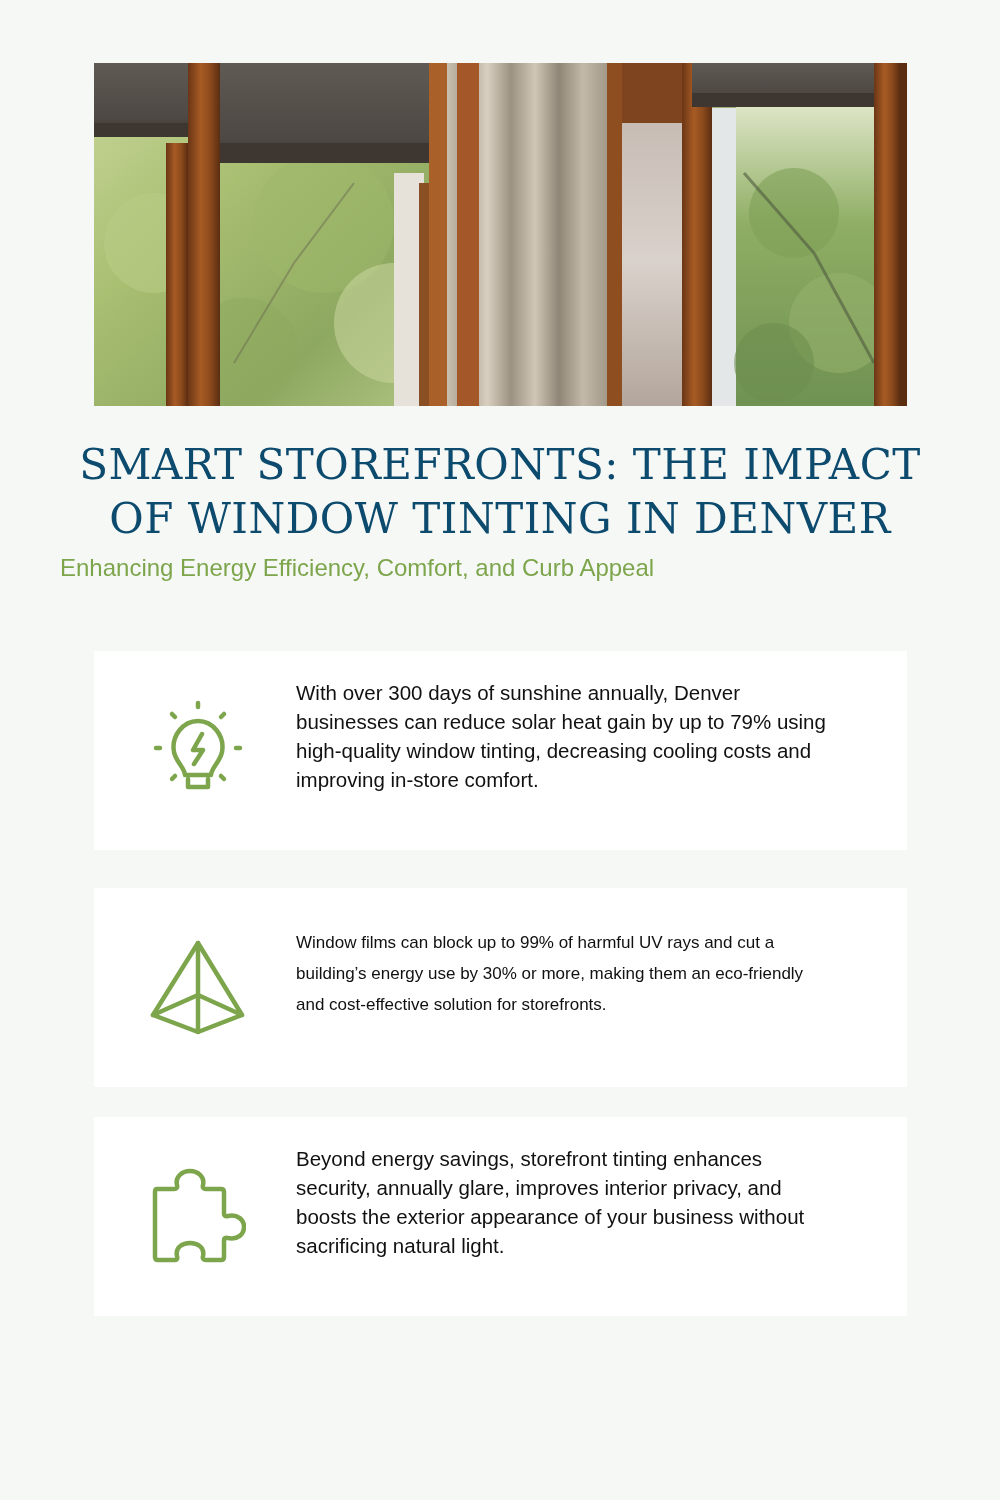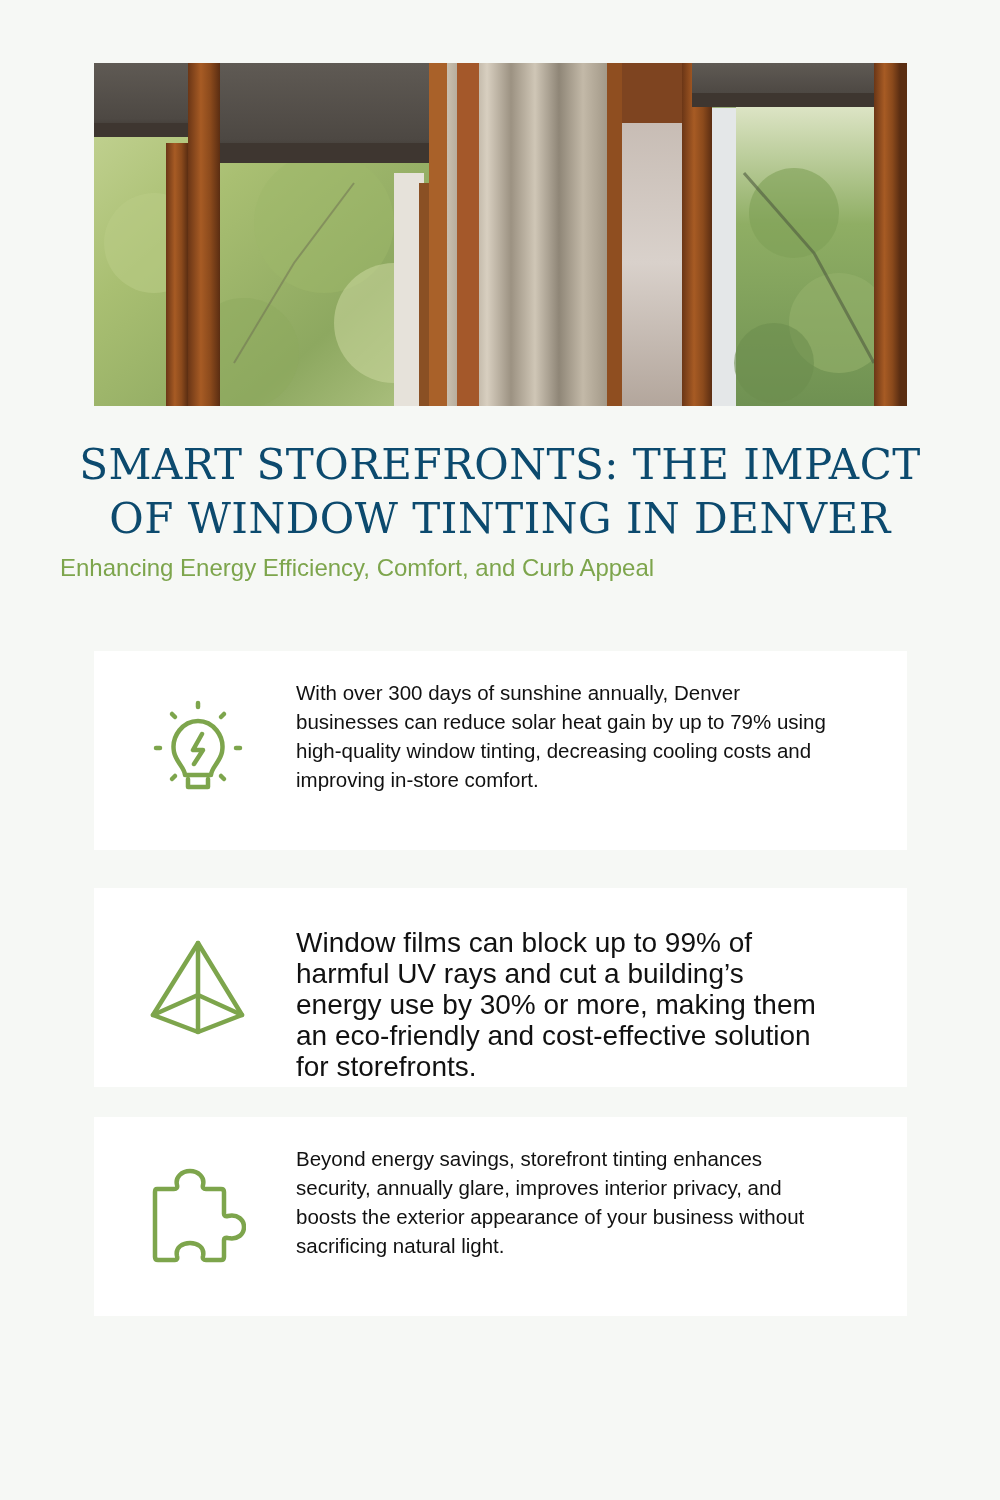--- a/index.html
+++ b/index.html
@@ -76,21 +76,21 @@
       color: #111111;
     }
 
     #card-1 { top: 651px; height: 199px; }
     #card-1 .icon { top: 700px; }
     #card-1 .icon { top: 49px; }
     #card-1 .text { top: 27px; line-height: 29px; }
 
     #card-2 { top: 888px; height: 199px; }
     #card-2 .icon { top: 51px; }
-    #card-2 .text { top: 39px; line-height: 31px; font-size: 28px; }
+    #card-2 .text { top: 39px; line-height: 31px; font-size: 17px; }
 
     #card-3 { top: 1117px; height: 199px; }
     #card-3 .icon { top: 50px; }
     #card-3 .text { top: 27px; line-height: 29px; }
   </style>
 </head>
 <body>
 
 <div class="hero" role="img" aria-label="Interior window corner with wood frames, roller shades, a beige curtain and green trees outside">
   <svg viewBox="0 0 813 343" preserveAspectRatio="none">

